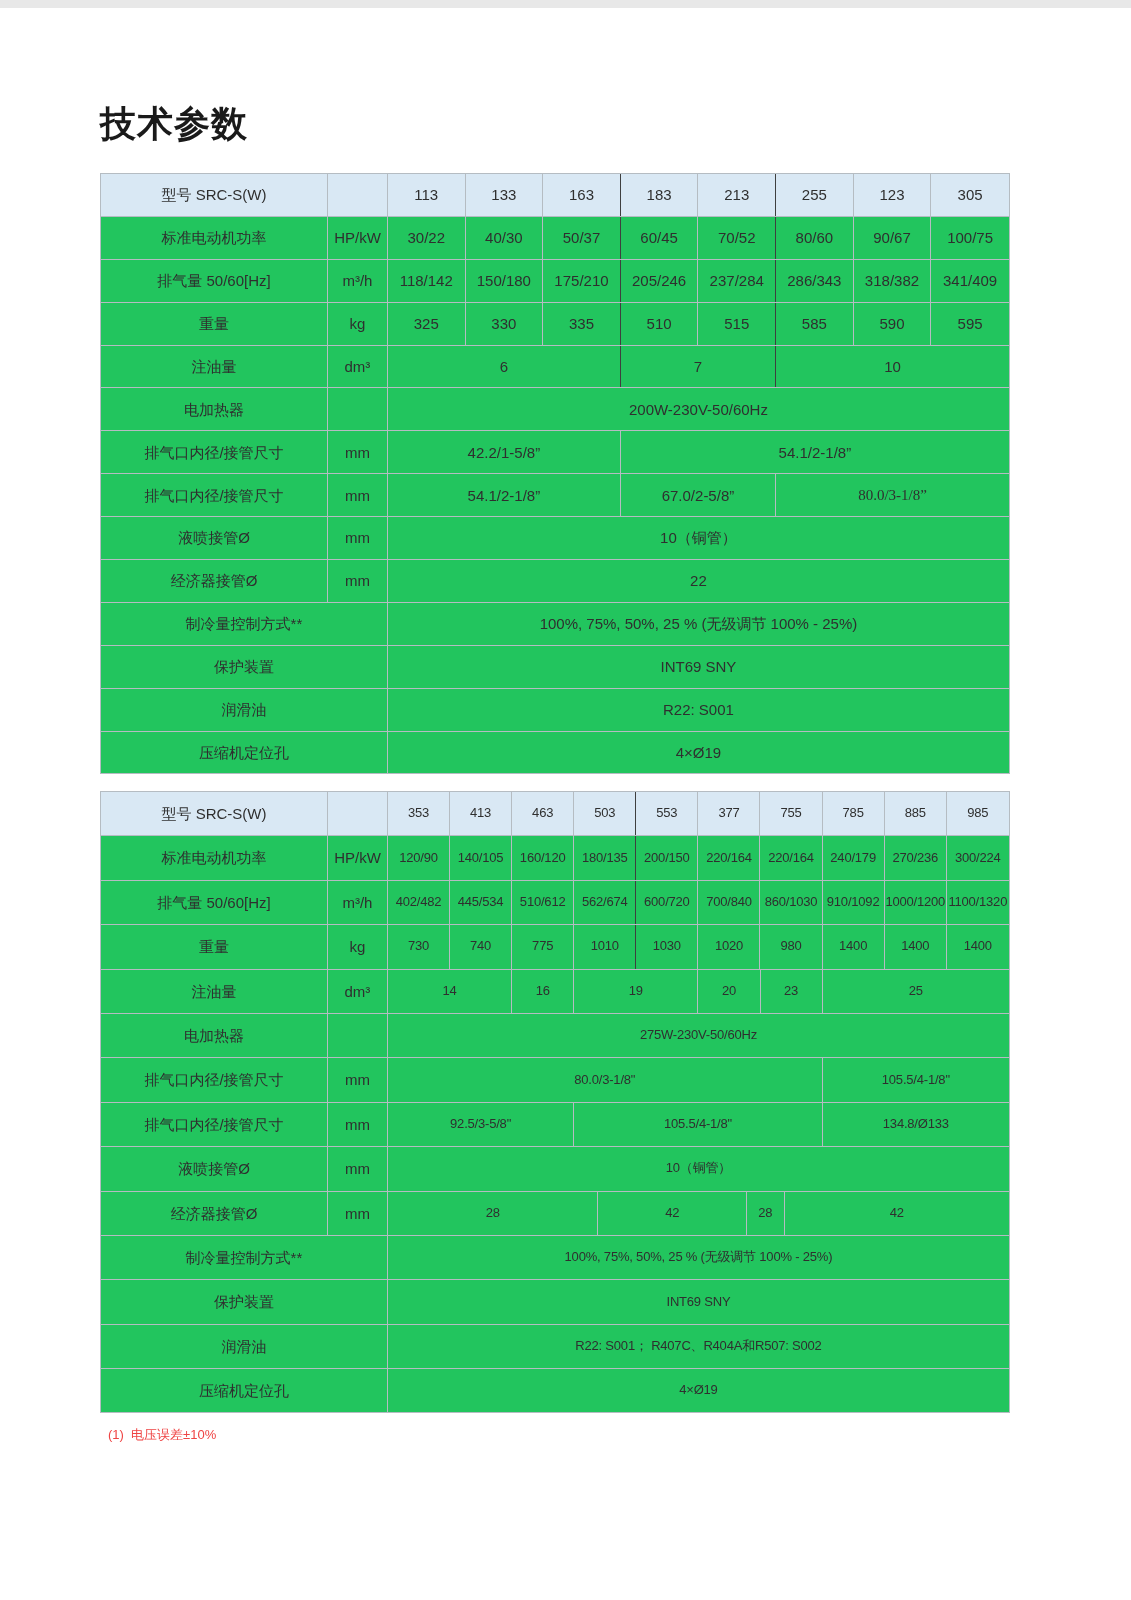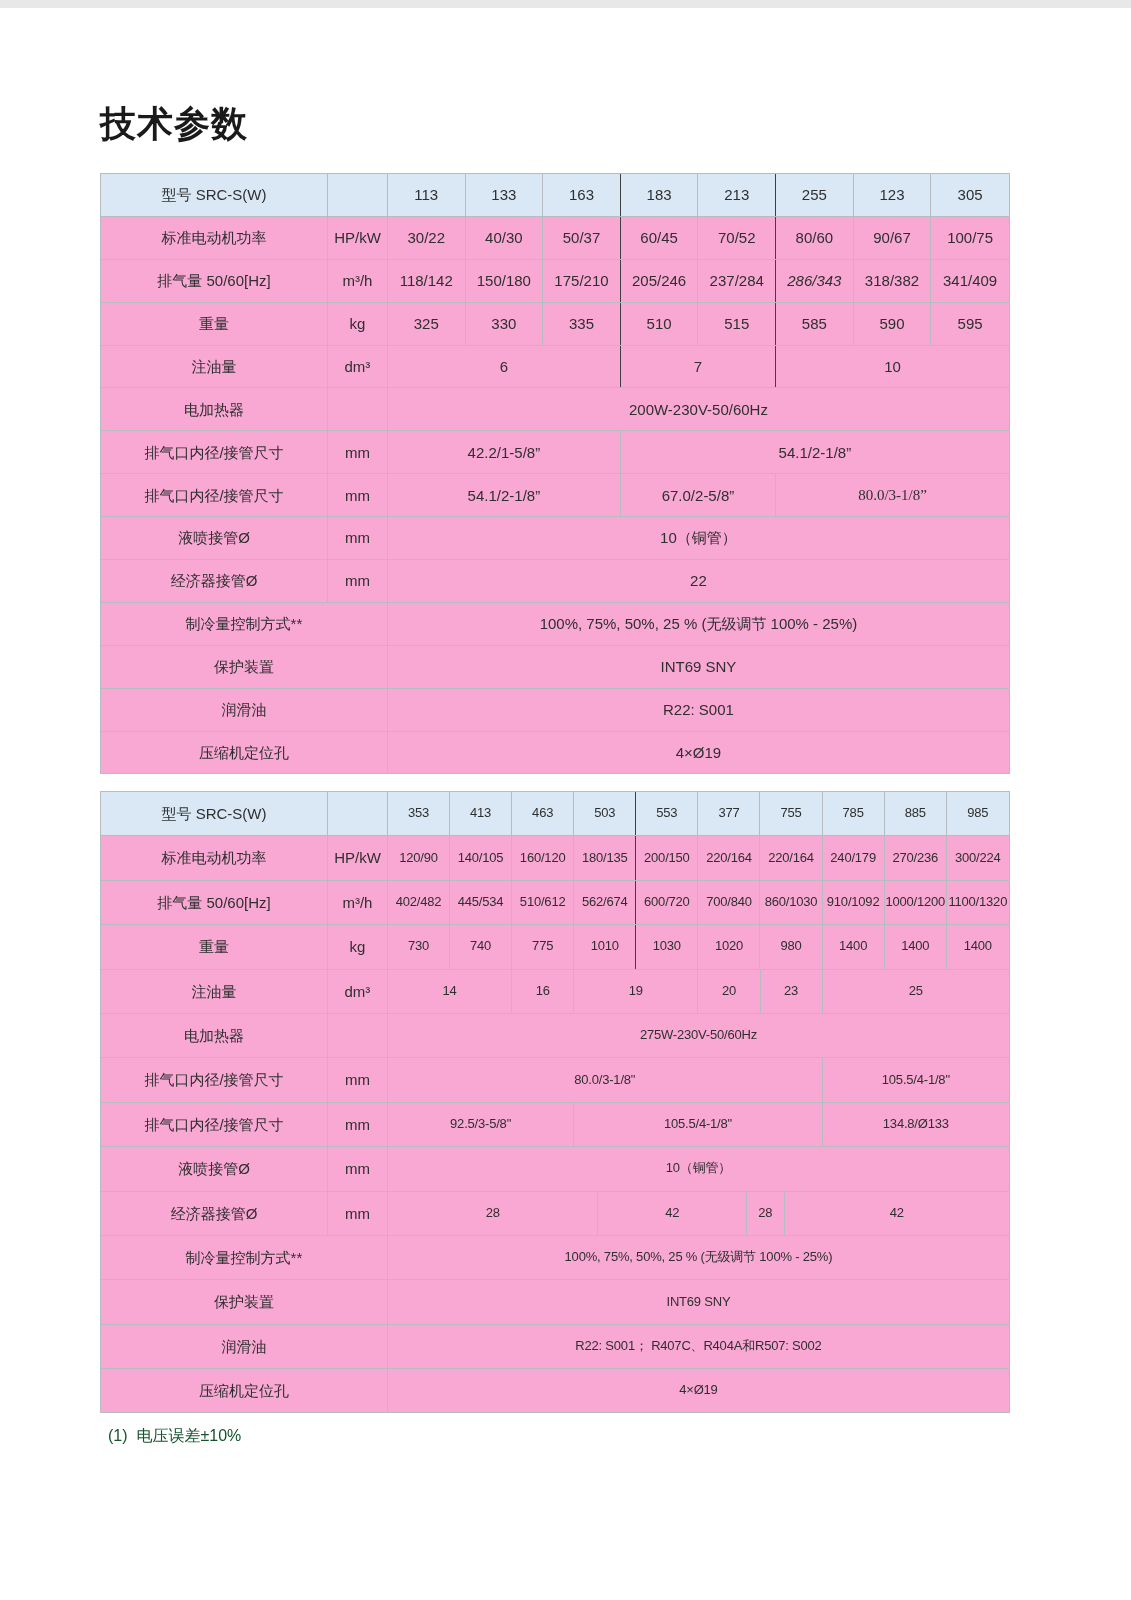--- a/index.html
+++ b/index.html
@@ -14,21 +14,21 @@
     font-family:"Liberation Sans","DejaVu Sans",sans-serif;color:var(--text);
     overflow:hidden;margin:8px auto;
   }
   .title{
     position:absolute;left:100px;top:92px;margin:0;
     font-size:36px;font-weight:bold;color:#1a1a1a;letter-spacing:1px;
   }
   .tbl{
     position:absolute;left:100px;width:910px;
     border:1px solid var(--border);box-sizing:border-box;
-    background:#f9a8d4;
+    background:#22c55e;
   }
   #table1{top:165px;}
   #table2{top:783px;}
   .tr{display:flex;border-top:1px solid var(--border);}
   .tr:first-child{border-top:none;}
   .tr.header-row{background:var(--hdr);}
   #table1 .tr{height:41.9px;}
   #table2 .tr{height:43.4px;}
   .td{
     display:flex;align-items:center;justify-content:center;
@@ -39,21 +39,21 @@
   .td.label.merged{width:31.6%;}
   .td.unit{width:6.6%;border-right:1px solid var(--border);}
   .td-data{width:68.4%;display:flex;}
   .td.cell{border-right:1px solid var(--border);}
   .td.cell:last-child{border-right:none;}
   .td.cell.dark-right{border-right:1px solid var(--border-dark);}
   .td.cell.dark-right:last-child{border-right:none;}
   #table2 .td.cell{font-size:13px;letter-spacing:-0.2px;}
   .footnote{
     position:absolute;left:108px;top:1418px;
-    font-size:16px;color:#14532d;white-space:pre;
+    font-size:13px;color:#ef4444;white-space:pre;
   }
 </style>
 </head>
 <body>
 
 <div class="page">
   <h1 class="title">技术参数</h1>
   <div class="tbl" id="table1">
       <div class="tr header-row">
         <div class="td label">型号 SRC-S(W)</div>
@@ -85,21 +85,21 @@
       </div>
       <div class="tr">
         <div class="td label">排气量 50/60[Hz]</div>
         <div class="td unit">m³/h</div>
         <div class="td-data">
           <div class="td cell" style="width: 12.5%;">118/142</div>
           <div class="td cell" style="width: 12.5%;">150/180</div>
           <div class="td cell dark-right" style="width: 12.5%;">175/210</div>
           <div class="td cell" style="width: 12.5%;">205/246</div>
           <div class="td cell dark-right" style="width: 12.5%;">237/284</div>
-          <div class="td cell" style="width: 12.5%; font-style: italic;">286/343</div>
+          <div class="td cell" style="width: 12.5%;">286/343</div>
           <div class="td cell" style="width: 12.5%;">318/382</div>
           <div class="td cell" style="width: 12.5%;">341/409</div>
         </div>
       </div>
       <div class="tr">
         <div class="td label">重量</div>
         <div class="td unit">kg</div>
         <div class="td-data">
           <div class="td cell" style="width: 12.5%;">325</div>
           <div class="td cell" style="width: 12.5%;">330</div>

